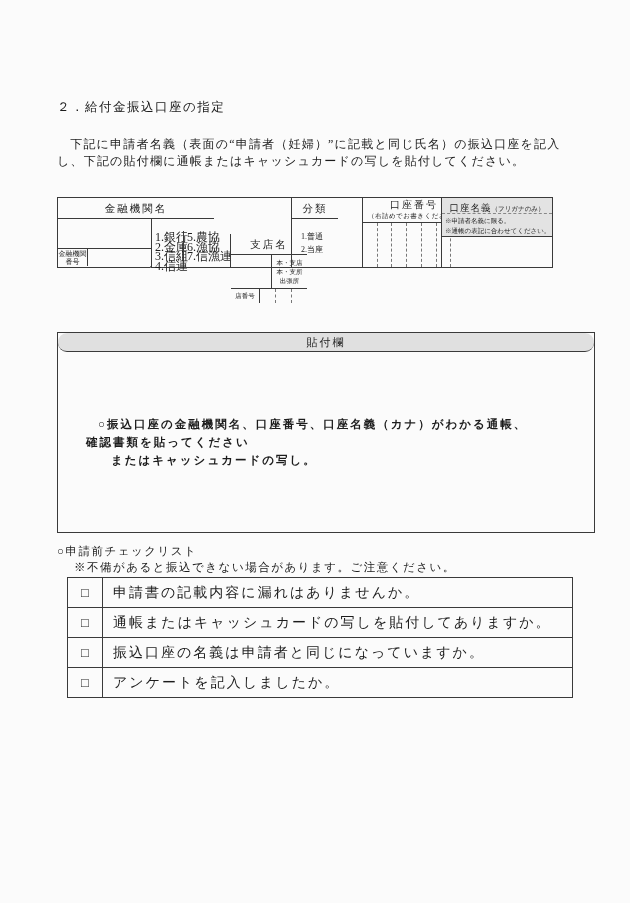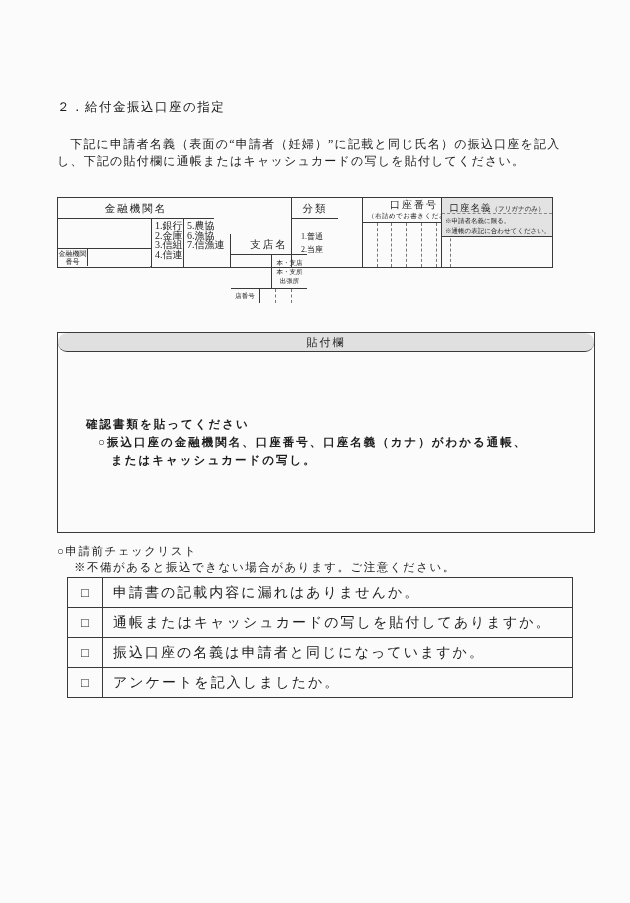--- a/index.html
+++ b/index.html
@@ -24,21 +24,21 @@
   .c5{left:383px;right:0;}
   .hdr{height:21px;line-height:21px;text-align:center;font-size:10.5px;letter-spacing:2px;border-bottom:1px solid #3a3a3a;box-sizing:border-box;}
   .cellbody{position:relative;height:48px;}
 
   .writein1{position:absolute;left:0;top:0;width:93px;height:29px;}
   .inst-code-row{position:absolute;left:0;top:29px;width:93px;height:19px;border-top:1px solid #3a3a3a;display:flex;box-sizing:border-box;flex-direction:column;}
   .inst-code-label{width:30px;border-right:1px solid #3a3a3a;font-size:7px;line-height:8px;text-align:center;padding-top:1px;box-sizing:border-box;}
   .digit{flex:1;border-right:1px dashed #777;box-sizing:border-box;}
   .digit:last-child{border-right:none;}
   .inst-options{position:absolute;left:93px;top:0;bottom:0;right:0;border-left:1px solid #3a3a3a;display:flex;box-sizing:border-box;}
-  .inst-opt-col{width:50%;font-size:10px;line-height:9.5px;padding:2px 0 0 3px;box-sizing:border-box;}
+  .inst-opt-col{width:50%;font-size:12px;line-height:9.5px;padding:2px 0 0 3px;box-sizing:border-box;margin-top:12px;}
   .inst-opt-col + .inst-opt-col{border-left:1px solid #3a3a3a;}
 
   .writein2{position:absolute;left:0;top:0;width:40px;height:33px;}
   .branch-types{position:absolute;left:40px;top:0;right:0;height:33px;border-left:1px solid #3a3a3a;box-sizing:border-box;font-size:6.5px;line-height:9px;text-align:center;padding-top:3px;}
   .branch-code-row{position:absolute;left:0;top:33px;right:0;bottom:0;border-top:1px solid #3a3a3a;display:flex;box-sizing:border-box;}
   .branch-code-label{width:29px;border-right:1px solid #3a3a3a;font-size:6.5px;line-height:14px;text-align:center;box-sizing:border-box;}
 
   .cat-body{height:48px;font-size:8px;line-height:13px;padding:11px 0 0 9px;box-sizing:border-box;}
 
   .hdr4{height:25px;border-bottom:1px solid #3a3a3a;box-sizing:border-box;text-align:center;}
@@ -163,22 +163,22 @@
       </div>
       <div style="height:29px;"></div>
     </div>
 
   </div>
 
 
   <div class="abs paste-box">
     <div class="paste-header nowrap">貼付欄</div>
     <div class="paste-text">
+      <div class="nowrap ind1">○振込口座の金融機関名、口座番号、口座名義（カナ）がわかる通帳、</div>
       <div class="nowrap">確認書類を貼ってください</div>
-      <div class="nowrap ind1">○振込口座の金融機関名、口座番号、口座名義（カナ）がわかる通帳、</div>
       <div class="nowrap ind2">またはキャッシュカードの写し。</div>
     </div>
   </div>
 
   <div class="abs cl-title nowrap">○申請前チェックリスト</div>
   <div class="abs cl-warning nowrap">※不備があると振込できない場合があります。ご注意ください。</div>
 
   <div class="abs cl-table">
     <div class="cl-row">
       <div class="cl-check">□</div>

